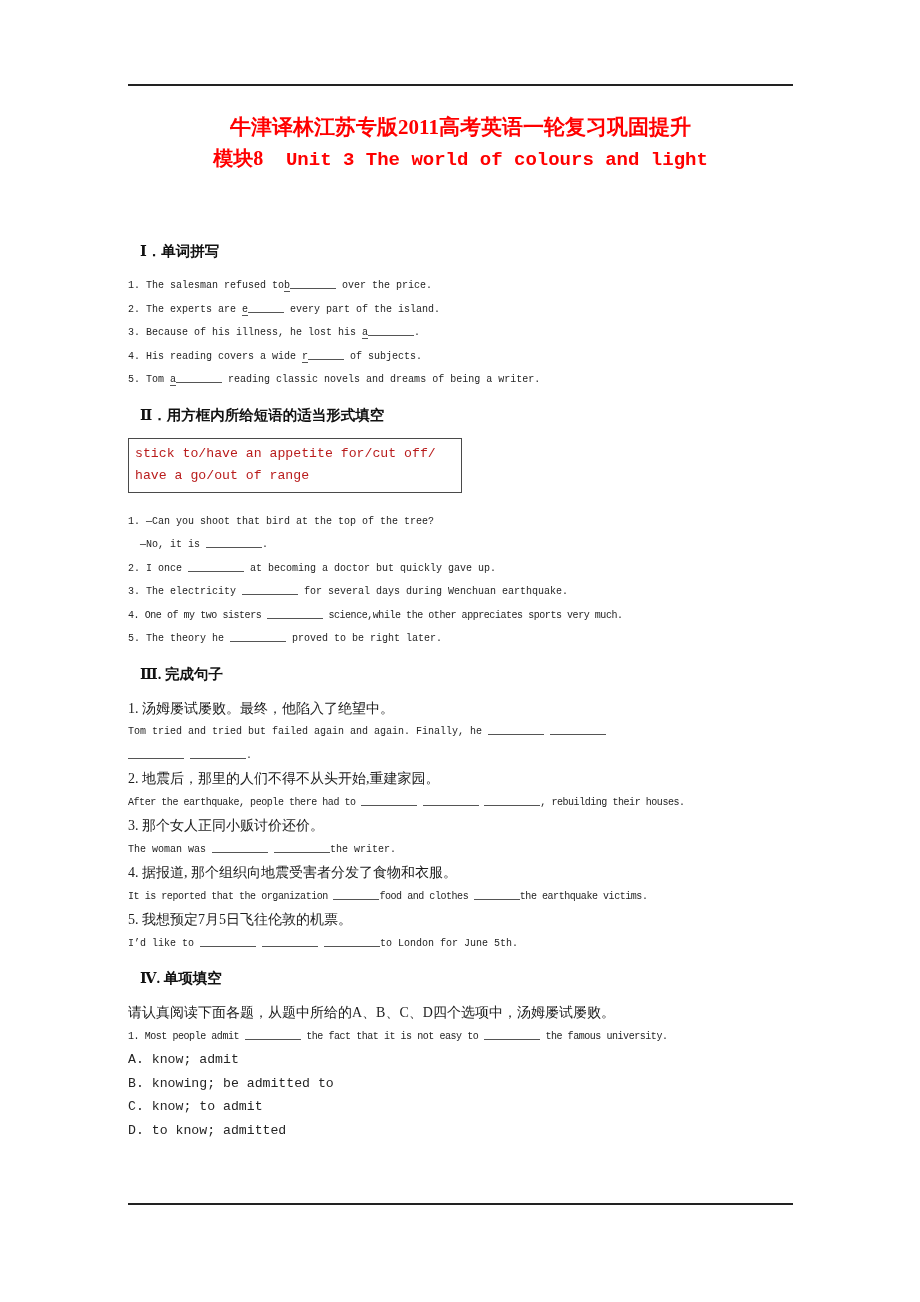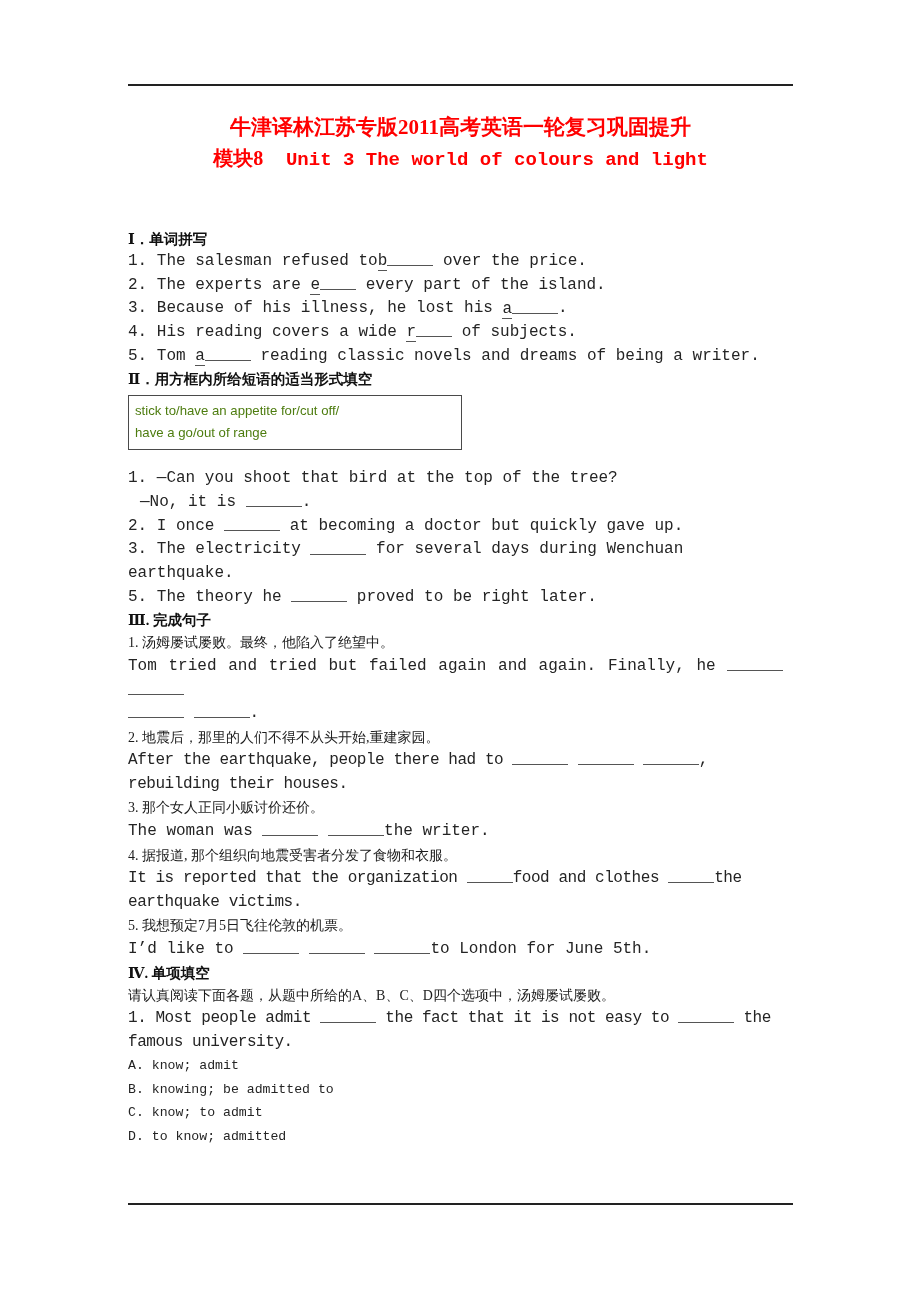--- a/index.html
+++ b/index.html
@@ -68,26 +68,26 @@
     top: 228px;
     left: 0;
     width: 665px;
   }
   .sec-head {
     font-family: "Liberation Serif", "DejaVu Serif", serif;
     font-weight: bold;
     font-size: 14.5px;
     line-height: 22px;
     color: #111111;
-    margin: 0;
+    margin: 12px;
     white-space: nowrap;
   }
   .en-line {
     font-family: "Liberation Mono", "DejaVu Sans Mono", monospace;
-    font-size: 16px;
+    font-size: 10px;
     line-height: 23.5px;
     color: #242424;
     margin: 0;
     white-space: normal;
   }
   .cn-line {
     font-family: "Liberation Serif", "DejaVu Serif", serif;
     font-size: 14px;
     line-height: 23.5px;
     color: #1c1c1c;
@@ -115,25 +115,25 @@
 
   
   .phrase-box {
     border: 1px solid #4a4a4a;
     width: 334px;
     box-sizing: border-box;
     padding: 4px 6px 5px 6px;
     margin: 5px 0 4px 0;
   }
   .phrase-box p {
-    font-family: Liberation Sans, sans-serif;
+    font-family: Liberation Mono, monospace;
     font-size: 13.2px;
     line-height: 22px;
     margin: 0;
-    color: #4d7c0f;
+    color: #b91c1c;
   }
   .gap-sm { height: 13px; }
   .opt-line {
     font-family: "Liberation Mono", "DejaVu Sans Mono", monospace;
     font-size: 13.2px;
     line-height: 23.5px;
     color: #242424;
     margin: 0;
   }
 </style>
@@ -172,20 +172,21 @@
 
     <div class="gap-sm"></div>
 
     <p class="en-line"><span>1.</span>&nbsp;<span>—Can you shoot that bird at the top of the tree?</span></p>
     <p class="en-line" style="padding-left:12px;"><span>—No, it is</span>&nbsp;<span class="blank b-lg"></span><span>.</span></p>
 
     <p class="en-line"><span>2.</span>&nbsp;<span>I once</span>&nbsp;<span class="blank b-lg"></span>&nbsp;<span>at becoming a doctor but quickly gave up.</span></p>
 
     <p class="en-line"><span>3.</span>&nbsp;<span>The electricity</span>&nbsp;<span class="blank b-lg"></span>&nbsp;<span>for several days during Wenchuan earthquake.</span></p>
 
+    <p class="en-line narrow"><span>4.</span>&nbsp;<span>One of my two sisters</span>&nbsp;<span class="blank b-lg"></span>&nbsp;<span>science,while the other appreciates sports very much.</span></p>
 
     <p class="en-line"><span>5.</span>&nbsp;<span>The theory he</span>&nbsp;<span class="blank b-lg"></span>&nbsp;<span>proved to be right later.</span></p>
 
     <p class="sec-head">Ⅲ. 完成句子</p>
 
     <p class="cn-line"><span>1.</span>&nbsp;<span>汤姆屡试屡败。最终，他陷入了绝望中。</span></p>
     <p class="en-line justified"><span>Tom tried and tried but failed again and again.  Finally, he</span>&nbsp;<span class="blank b-lg"></span>&nbsp;<span class="blank b-lg"></span></p>
     <p class="en-line"><span class="blank b-lg"></span>&nbsp;<span class="blank b-lg"></span><span>.</span></p>
 
     <p class="cn-line"><span>2.</span>&nbsp;<span>地震后，那里的人们不得不从头开始,重建家园。</span></p>

